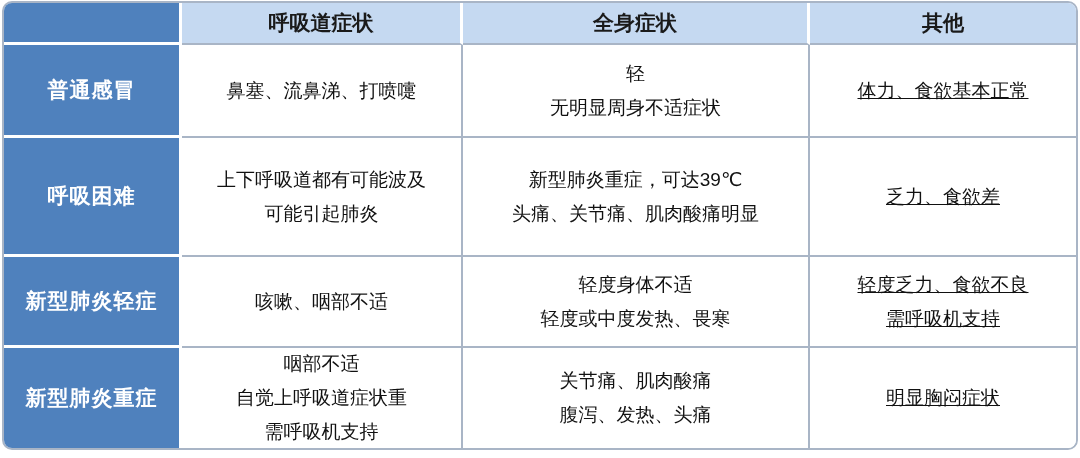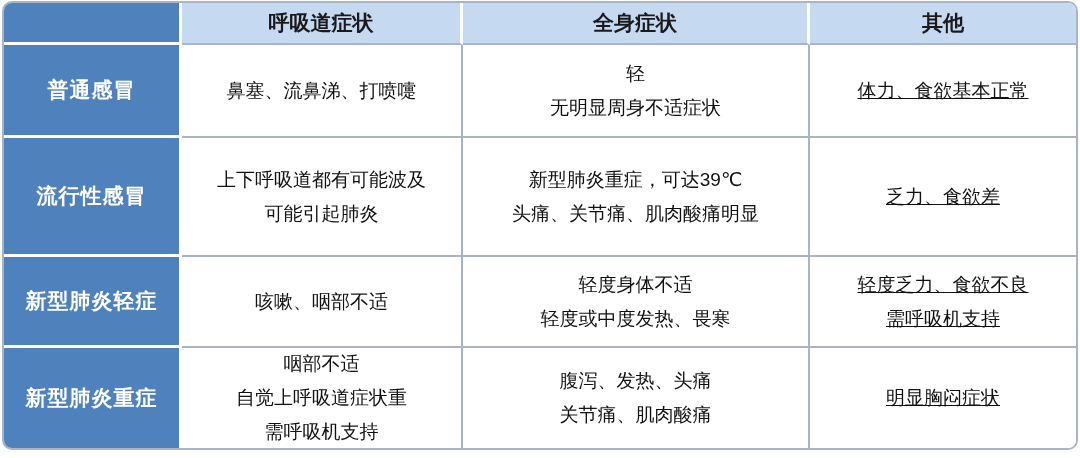--- a/index.html
+++ b/index.html
@@ -80,21 +80,21 @@
     <div class="cell">
       <div class="cell-line">鼻塞、流鼻涕、打喷嚏</div>
     </div>
     <div class="cell">
       <div class="cell-line">轻</div>
       <div class="cell-line">无明显周身不适症状</div>
     </div>
     <div class="cell last-col">
       <div class="cell-line">体力、食欲基本正常</div>
     </div>
-    <div class="row-label">流行性感冒</div>
+    <div class="row-label">呼吸困难</div>
     <div class="cell">
       <div class="cell-line">上下呼吸道都有可能波及</div>
       <div class="cell-line">可能引起肺炎</div>
     </div>
     <div class="cell">
       <div class="cell-line">新型肺炎重症，可达39℃</div>
       <div class="cell-line">头痛、关节痛、肌肉酸痛明显</div>
     </div>
     <div class="cell last-col">
       <div class="cell-line">乏力、食欲差</div>
@@ -111,19 +111,19 @@
       <div class="cell-line">轻度乏力、食欲不良</div>
       <div class="cell-line">需呼吸机支持</div>
     </div>
     <div class="row-label last-row">新型肺炎重症</div>
     <div class="cell last-row">
       <div class="cell-line">咽部不适</div>
       <div class="cell-line">自觉上呼吸道症状重</div>
       <div class="cell-line">需呼吸机支持</div>
     </div>
     <div class="cell last-row">
+      <div class="cell-line">关节痛、肌肉酸痛</div>
       <div class="cell-line">腹泻、发热、头痛</div>
-      <div class="cell-line">关节痛、肌肉酸痛</div>
     </div>
     <div class="cell last-col last-row">
       <div class="cell-line">明显胸闷症状</div>
     </div>
   </div>
 
 </body></html>

